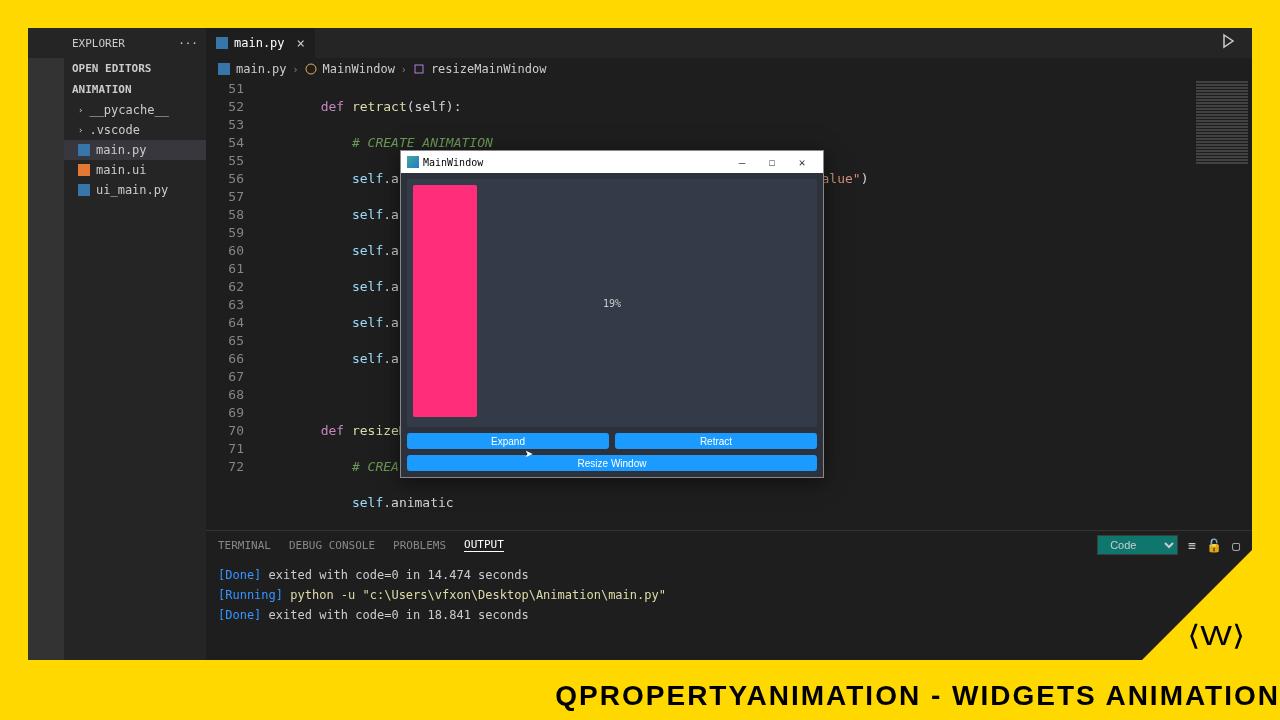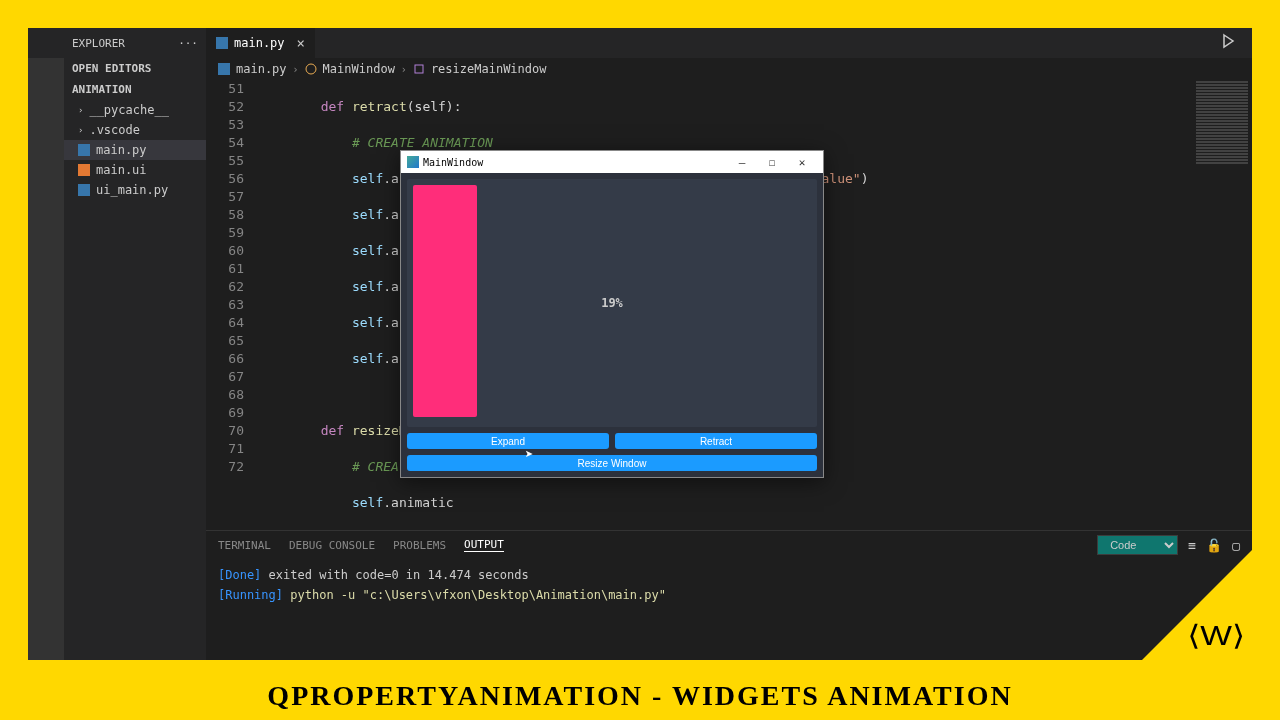--- a/index.html
+++ b/index.html
@@ -1,18 +1,18 @@
 <!DOCTYPE html>
 <html><head>
 <meta charset="utf-8">
 <style>
 * { margin: 0; padding: 0; box-sizing: border-box; }
 body { font-family: 'Segoe UI', Consolas, monospace; background: #ffd800; width: 1280px; height: 720px; overflow: hidden; position: relative; }
 .frame { position: absolute; left: 28px; top: 28px; right: 28px; bottom: 60px; background: #1e1e1e; display: flex; flex-direction: column; }
-.footer-title { position: absolute; bottom: 8px; left: 0; right: 0; text-align: center; font-family: Liberation Serif, serif; font-size: 28px; font-weight: 900; letter-spacing: 2px; color: #000; }
+.footer-title { position: absolute; bottom: 8px; left: 0; right: 0; text-align: right; font-family: Liberation Sans, sans-serif; font-size: 28px; font-weight: 900; letter-spacing: 2px; color: #000; }
 .corner { position: absolute; right: 28px; bottom: 60px; width: 0; height: 0; border-left: 110px solid transparent; border-bottom: 110px solid #ffd800; }
 .logo { position: absolute; right: 40px; bottom: 68px; font-family: sans-serif; font-size: 28px; font-weight: 300; color: #000; transform: scaleX(1.2); }
 .top-bar { display: flex; align-items: center; height: 30px; background: #252526; }
 .sidebar { width: 36px; background: #333333; }
 .explorer-header { width: 142px; display: flex; align-items: center; justify-content: space-between; padding: 0 8px; color: #ccc; font-size: 11px; }
 .tab-area { flex: 1; display: flex; align-items: center; background: #252526; }
 .tab { display: flex; align-items: center; gap: 6px; padding: 0 10px; height: 30px; background: #1e1e1e; color: #fff; font-size: 12px; }
 .tab-icon { width: 12px; height: 12px; }
 .close-x { color: #ccc; font-size: 14px; margin-left: 6px; }
 .run-icon { margin-left: auto; margin-right: 16px; color: #ccc; }
@@ -49,21 +49,21 @@
 .term-blue { color: #3794ff; }
 .term-yellow { color: #dcdcaa; }
 .qt-window { position: absolute; left: 400px; top: 150px; width: 424px; background: #fff; border: 1px solid #888; box-shadow: 0 4px 20px rgba(0,0,0,0.5); z-index: 10; }
 .qt-titlebar { height: 22px; display: flex; align-items: center; padding: 0 6px; font-size: 10px; color: #000; background: #fff; }
 .qt-title-icon { width: 12px; height: 12px; margin-right: 4px; background: linear-gradient(135deg,#4a9,#27c); }
 .qt-controls { margin-left: auto; display: flex; }
 .qt-ctrl { width: 30px; text-align: center; font-size: 11px; color: #333; }
 .qt-body { background: #2c313c; padding: 6px; }
 .qt-main { background: #343b48; height: 248px; position: relative; border-radius: 2px; }
 .pink-box { position: absolute; left: 6px; top: 6px; width: 64px; height: 232px; background: #ff2d7a; border-radius: 2px; }
-.pct { position: absolute; left: 50%; top: 50%; transform: translate(-50%,-50%); color: #ccc; font-size: 12px; font-weight: bold; }
+.pct { position: absolute; left: 50%; top: 50%; transform: translate(-50%,-50%); color: #ccc; font-size: 10px; }
 .qt-buttons { display: flex; gap: 6px; margin-top: 6px; }
 .qt-btn { flex: 1; background: #1b9bff; color: #fff; border: none; border-radius: 3px; height: 16px; font-size: 10px; }
 .qt-btn-full { width: 100%; margin-top: 6px; }
 .cursor { position: absolute; left: 525px; top: 446px; z-index: 20; font-size: 14px; color: #fff; }
 </style>
 </head>
 <body>
 
 <div class="frame">
   <div class="top-bar">
@@ -231,20 +231,21 @@
             <span class="term-icon">≡</span>
             <span class="term-icon">🔓</span>
             <span class="term-icon">▢</span>
           </div>
         </div>
         <div class="term-body">
 <div><span class="term-blue">[Done]</span><span> exited with code=0 in 14.474 seconds</span></div>
 <div> </div>
 <div><span class="term-blue">[Running]</span><span class="term-yellow"> python -u "c:\Users\vfxon\Desktop\Animation\main.py"</span></div>
 <div> </div>
+<div><span class="term-blue">[Done]</span><span> exited with code=0 in 18.841 seconds</span></div>
         </div>
       </div>
     </div>
   </div>
 </div>
 
 <div class="qt-window">
   <div class="qt-titlebar">
     <div class="qt-title-icon"></div>
     <span>MainWindow</span>

